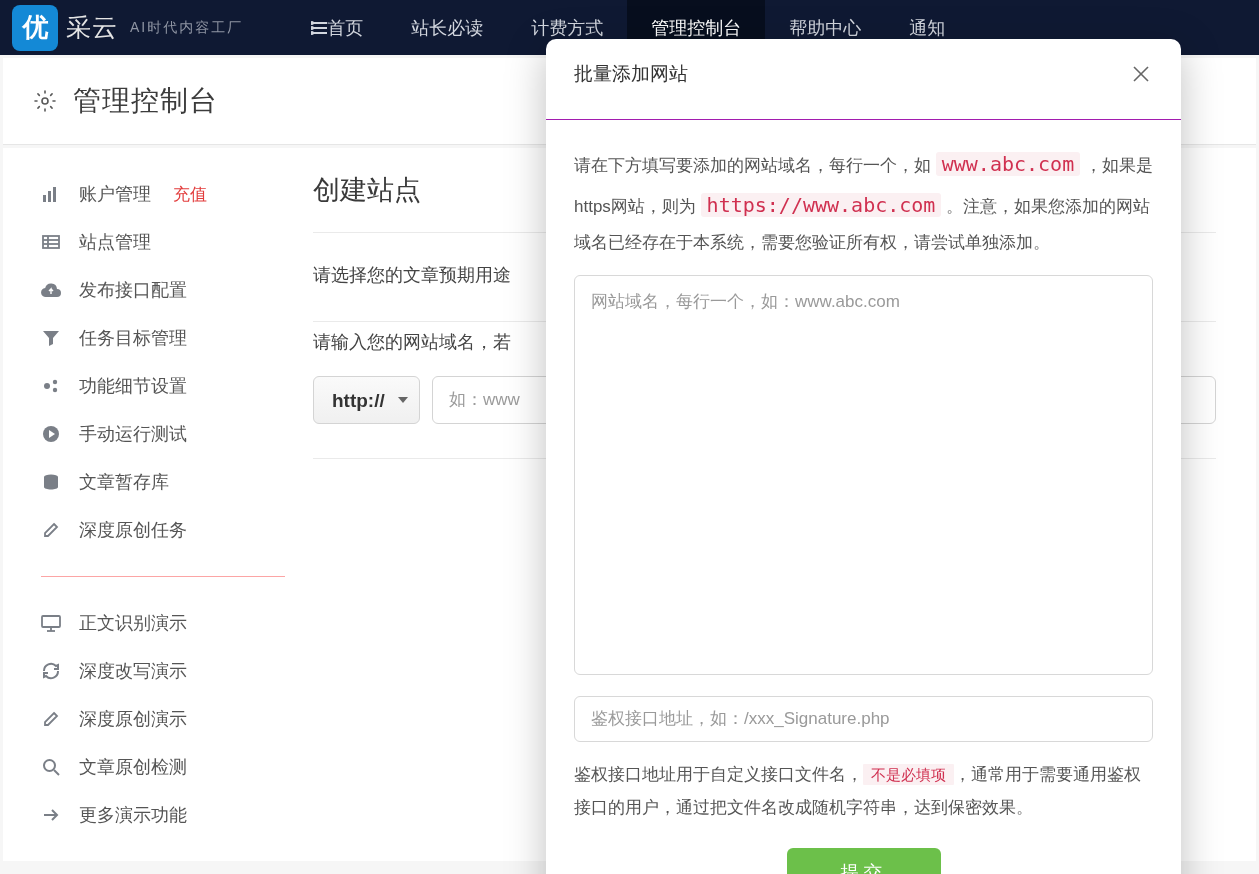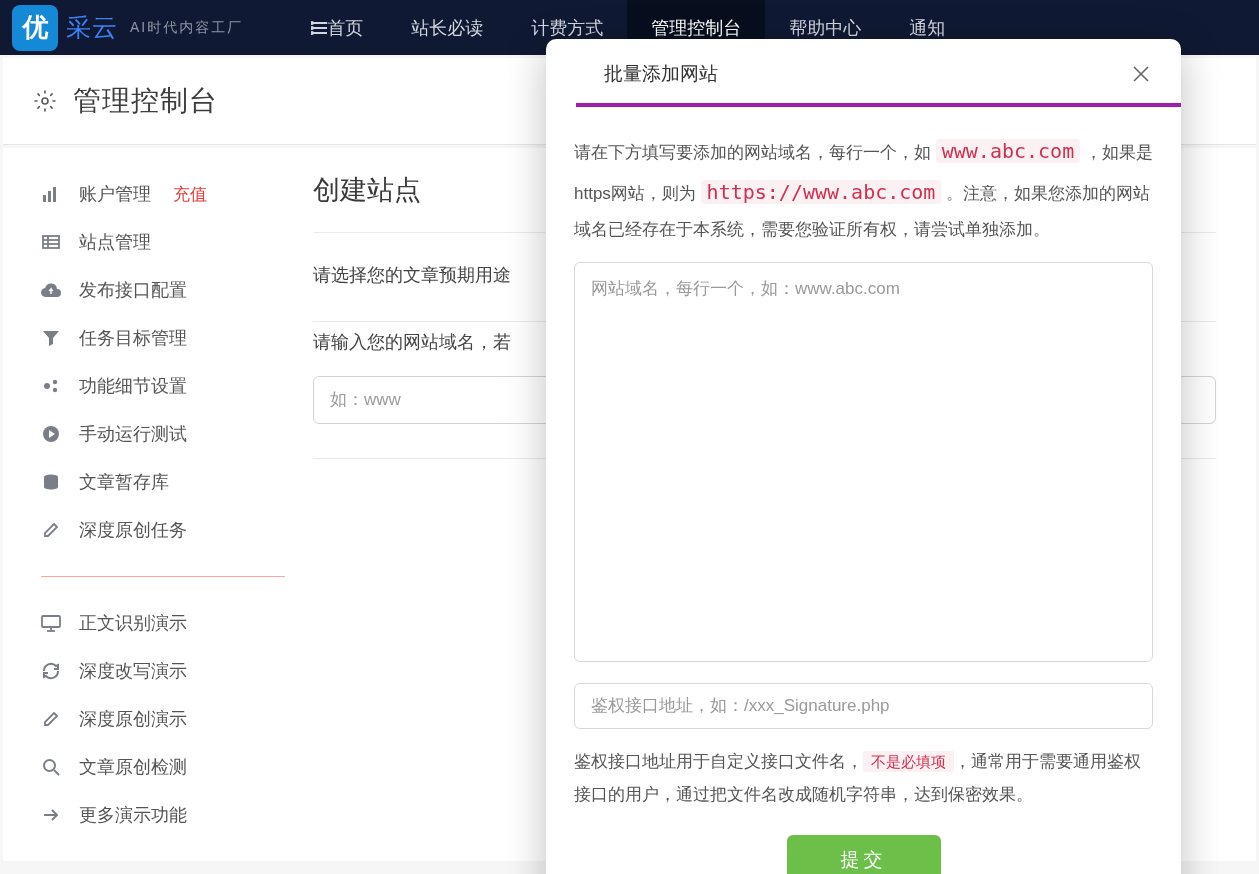--- a/index.html
+++ b/index.html
@@ -2,21 +2,21 @@
 <html><head>
 <meta charset="utf-8">
 <style>
 * { margin: 0; padding: 0; box-sizing: border-box; }
 body { font-family: "Microsoft YaHei", "PingFang SC", Arial, sans-serif; background: #f6f6f6; color: #333; font-size: 15px; width: 1259px; height: 874px; overflow: hidden; position: relative; }
 
 
 .navbar { background: #0f1933; height: 55px; display: flex; align-items: center; padding: 0 12px; color: #c9ced8; position: relative; z-index: 10; }
 .logo-wrap { display: flex; align-items: center; gap: 8px; margin-right: 44px; }
 .logo-badge { background: #1489d6; color: #fff; font-weight: 700; font-size: 26px; width: 46px; height: 46px; border-radius: 8px; display: flex; align-items: center; justify-content: center; letter-spacing: -1px; }
-.logo-text { color: #3b82f6; font-size: 25px; font-weight: 500; letter-spacing: 1px; }
+.logo-text { color: #e5e5e5; font-size: 25px; font-weight: 500; letter-spacing: 1px; }
 .logo-sub { color: #8f95a3; font-size: 14px; letter-spacing: 2px; margin-left: 4px; }
 .nav-items { display: flex; align-items: stretch; height: 55px; }
 .nav-item { display: flex; align-items: center; padding: 0 24px; color: #d2d6de; font-size: 18px; cursor: pointer; }
 .nav-item.active { background: #070e1e; color: #fff; }
 .nav-icon { font-size: 14px; }
 
 
 .page { display: flex; flex-direction: column; }
 .console-bar { background: #fff; margin: 3px; padding: 24px 30px; display: flex; align-items: center; gap: 16px; border-bottom: 1px solid #e6e6e6; }
 .console-bar svg { width: 24px; height: 24px; stroke: #5a5a5a; fill: none; stroke-width: 1.6; }
@@ -38,21 +38,21 @@
 .domain-row { display: flex; gap: 12px; }
 .proto-select { height: 48px; border: 1px solid #d4d4d4; border-radius: 6px; padding: 0 34px 0 18px; font-size: 19px; font-weight: 600; color: #333; background: #f5f5f5 linear-gradient(#fafafa,#f0f0f0); appearance: none; position: relative; }
 .select-wrap { position: relative; display: inline-block; }
 .select-wrap::after { content: ""; position: absolute; right: 12px; top: 21px; border-left: 5px solid transparent; border-right: 5px solid transparent; border-top: 6px solid #666; pointer-events: none; }
 .domain-input { flex: 1; height: 48px; border: 1px solid #d4d4d4; border-radius: 6px; padding: 0 16px; font-size: 17px; color: #333; }
 .domain-input::placeholder { color: #9b9b9b; }
 
 
 .modal-backdrop { position: absolute; inset: 0; z-index: 100; pointer-events: none; }
 .modal { position: absolute; left: 546px; top: 39px; width: 635px; background: #fff; border-radius: 10px; box-shadow: 0 10px 40px rgba(0,0,0,.25); pointer-events: auto; }
-.modal-head { display: flex; justify-content: space-between; align-items: center; padding: 22px 28px 16px; border-bottom: 4px solid #a21caf; margin-left: 30px; }
+.modal-head { display: flex; justify-content: space-between; align-items: center; padding: 22px 28px 32px; border-bottom: 1px solid #a21caf; }
 .modal-title { font-size: 19px; color: #333; }
 .modal-close { width: 24px; height: 24px; cursor: pointer; color: #666; display: flex; align-items: center; justify-content: center; }
 .modal-body { padding: 24px 28px 26px; }
 .modal-desc { font-size: 17px; color: #555; line-height: 2.05; margin-bottom: 14px; }
 .code-inline { font-family: Consolas, Menlo, monospace; color: #d03050; background: #fbf0f2; padding: 0 6px; border-radius: 3px; font-size: 20px; }
 .modal-textarea { width: 100%; height: 400px; border: 1px solid #d8d8d8; border-radius: 6px; padding: 14px 16px; font-size: 17px; color: #4c1d95; resize: none; font-family: inherit; }
 .modal-textarea::placeholder { color: #9a9a9a; }
 .modal-input { width: 100%; height: 46px; border: 1px solid #d8d8d8; border-radius: 6px; padding: 0 16px; font-size: 17px; margin-top: 18px; }
 .modal-input::placeholder { color: #9a9a9a; }
 .modal-note { font-size: 17px; color: #555; line-height: 1.95; margin-top: 16px; }
@@ -249,20 +249,25 @@
     <div class="main">
       <h2>创建站点</h2>
 
       <div class="row-block">
         <span>请选择您的文章预期用途</span>
       </div>
 
       <div class="row-block">
         <div style="margin-bottom:22px">请输入您的网站域名，若</div>
         <div class="domain-row">
+          <span class="select-wrap">
+            <select class="proto-select">
+              <option>http://</option>
+            </select>
+          </span>
           <input class="domain-input" placeholder="如：www" style="">
         </div>
       </div>
     </div>
   </div>
 </div>
 
 <div class="modal-backdrop">
   <div class="modal">
     <div class="modal-head">

